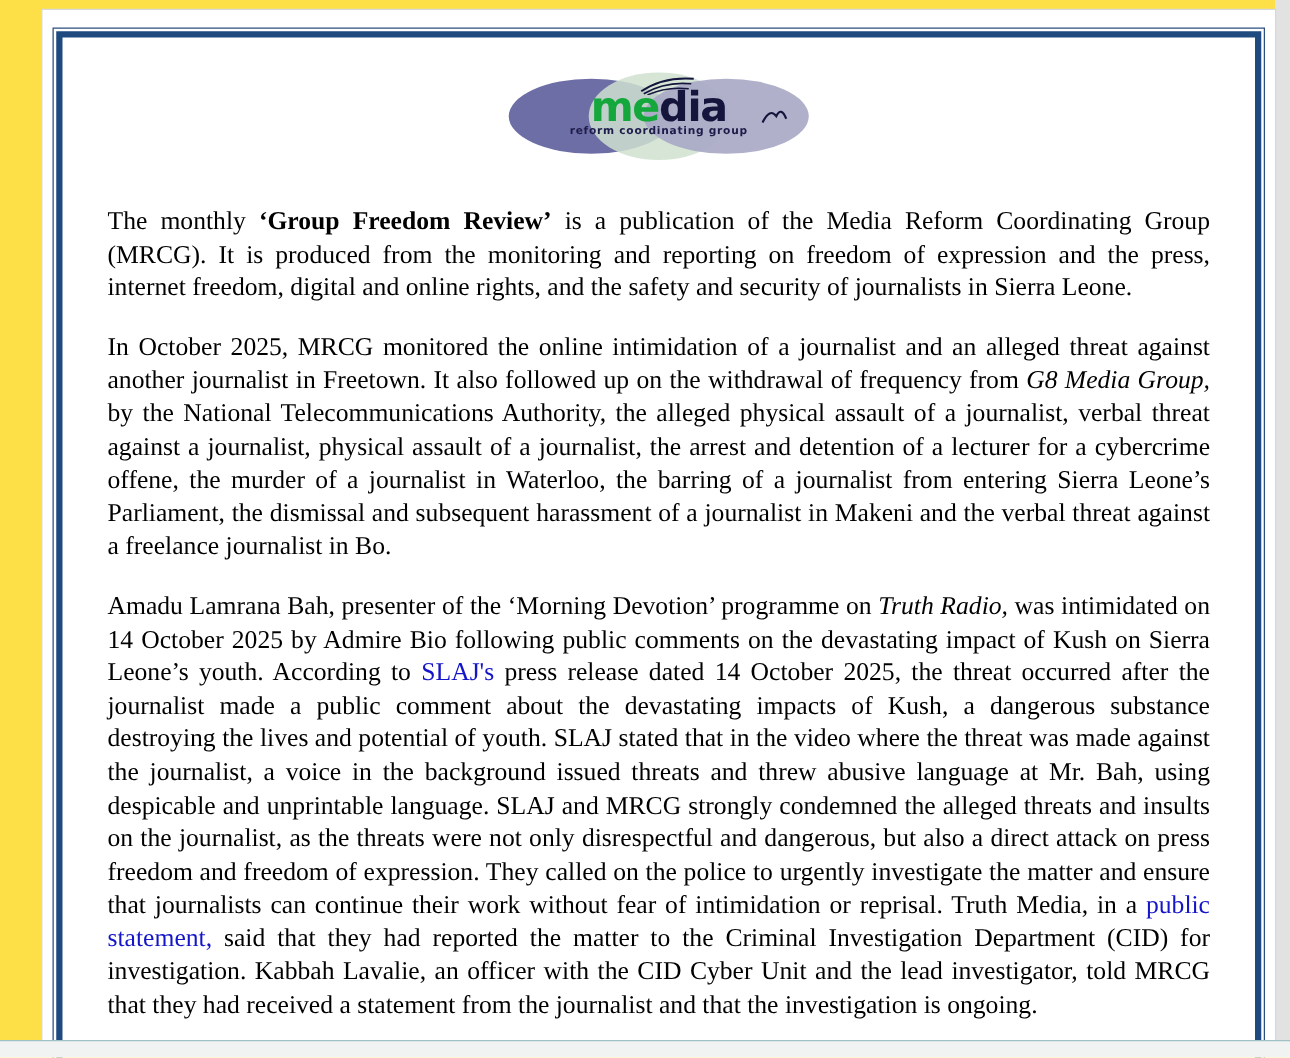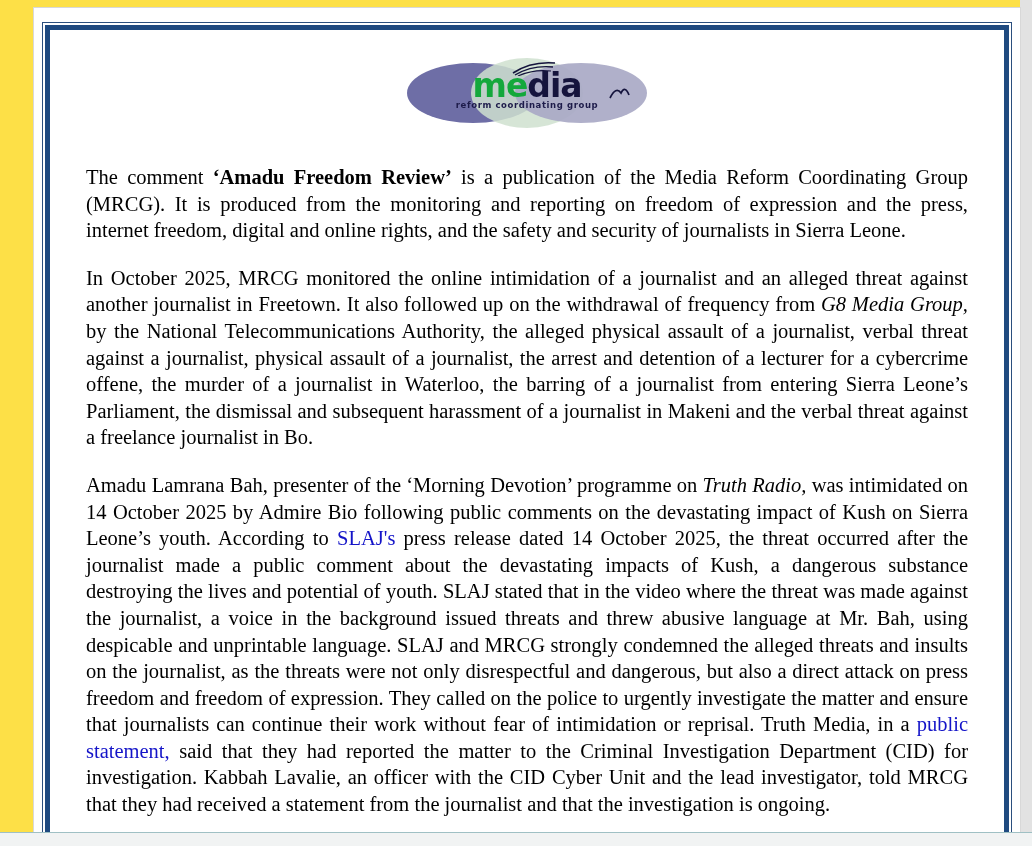--- a/index.html
+++ b/index.html
@@ -174,21 +174,21 @@
             <path d="M1 14 Q7 2 12 9 Q16 1 20 11" stroke="#15143d" stroke-width="1.7" fill="none"></path>
           </svg>
 
           <div id="logo-word"><span class="g">me</span><span class="d">dia</span></div>
 
           <div id="logo-tag">reform coordinating group</div>
         </div>
       </div>
 
 
-      <p class="para"><span>The comment </span><b class="b">‘Amadu Freedom Review’</b><span> is a publication of the Media Reform Coordinating Group (MRCG). It is produced from the monitoring and reporting on freedom of expression and the press, internet freedom, digital and online rights, and the safety and security of journalists in Sierra Leone.</span></p>
+      <p class="para"><span>The monthly </span><b class="b">‘Group Freedom Review’</b><span> is a publication of the Media Reform Coordinating Group (MRCG). It is produced from the monitoring and reporting on freedom of expression and the press, internet freedom, digital and online rights, and the safety and security of journalists in Sierra Leone.</span></p>
 
       <p class="para"><span>In October 2025, MRCG monitored the online intimidation of a journalist and an alleged threat against another journalist in Freetown. It also followed up on the withdrawal of frequency from </span><b class="bi">G8 Media Group,</b><span> by the National Telecommunications Authority, the alleged physical assault of a journalist, verbal threat against a journalist, physical assault of a journalist, the arrest and detention of a lecturer for a cybercrime offene, the murder of a journalist in Waterloo, the barring of a journalist from entering Sierra Leone’s Parliament, the dismissal and subsequent harassment of a journalist in Makeni and the verbal threat against a freelance journalist in Bo.</span></p>
 
       <p class="para"><span>Amadu Lamrana Bah, presenter of the ‘Morning Devotion’ programme on </span><b class="bi">Truth Radio,</b><span> was intimidated on 14 October 2025 by Admire Bio following public comments on the devastating impact of Kush on Sierra Leone’s youth. According to </span><a class="link">SLAJ's</a><span> press release dated 14 October 2025, the threat occurred after the journalist made a public comment about the devastating impacts of Kush, a dangerous substance destroying the lives and potential of youth. SLAJ stated that in the video where the threat was made against the journalist, a voice in the background issued threats and threw abusive language at Mr. Bah, using despicable and unprintable language. SLAJ and MRCG strongly condemned the alleged threats and insults on the journalist, as the threats were not only disrespectful and dangerous, but also a direct attack on press freedom and freedom of expression. They called on the police to urgently investigate the matter and ensure that journalists can continue their work without fear of intimidation or reprisal. Truth Media, in a </span><a class="link">public statement,</a><span> said that they had reported the matter to the Criminal Investigation Department (CID) for investigation. Kabbah Lavalie, an officer with the CID Cyber Unit and the lead investigator, told MRCG that they had received a statement from the journalist and that the investigation is ongoing.</span></p>
 
     </div>
   </div>
 
   <div id="bottom-bar"></div>
 

